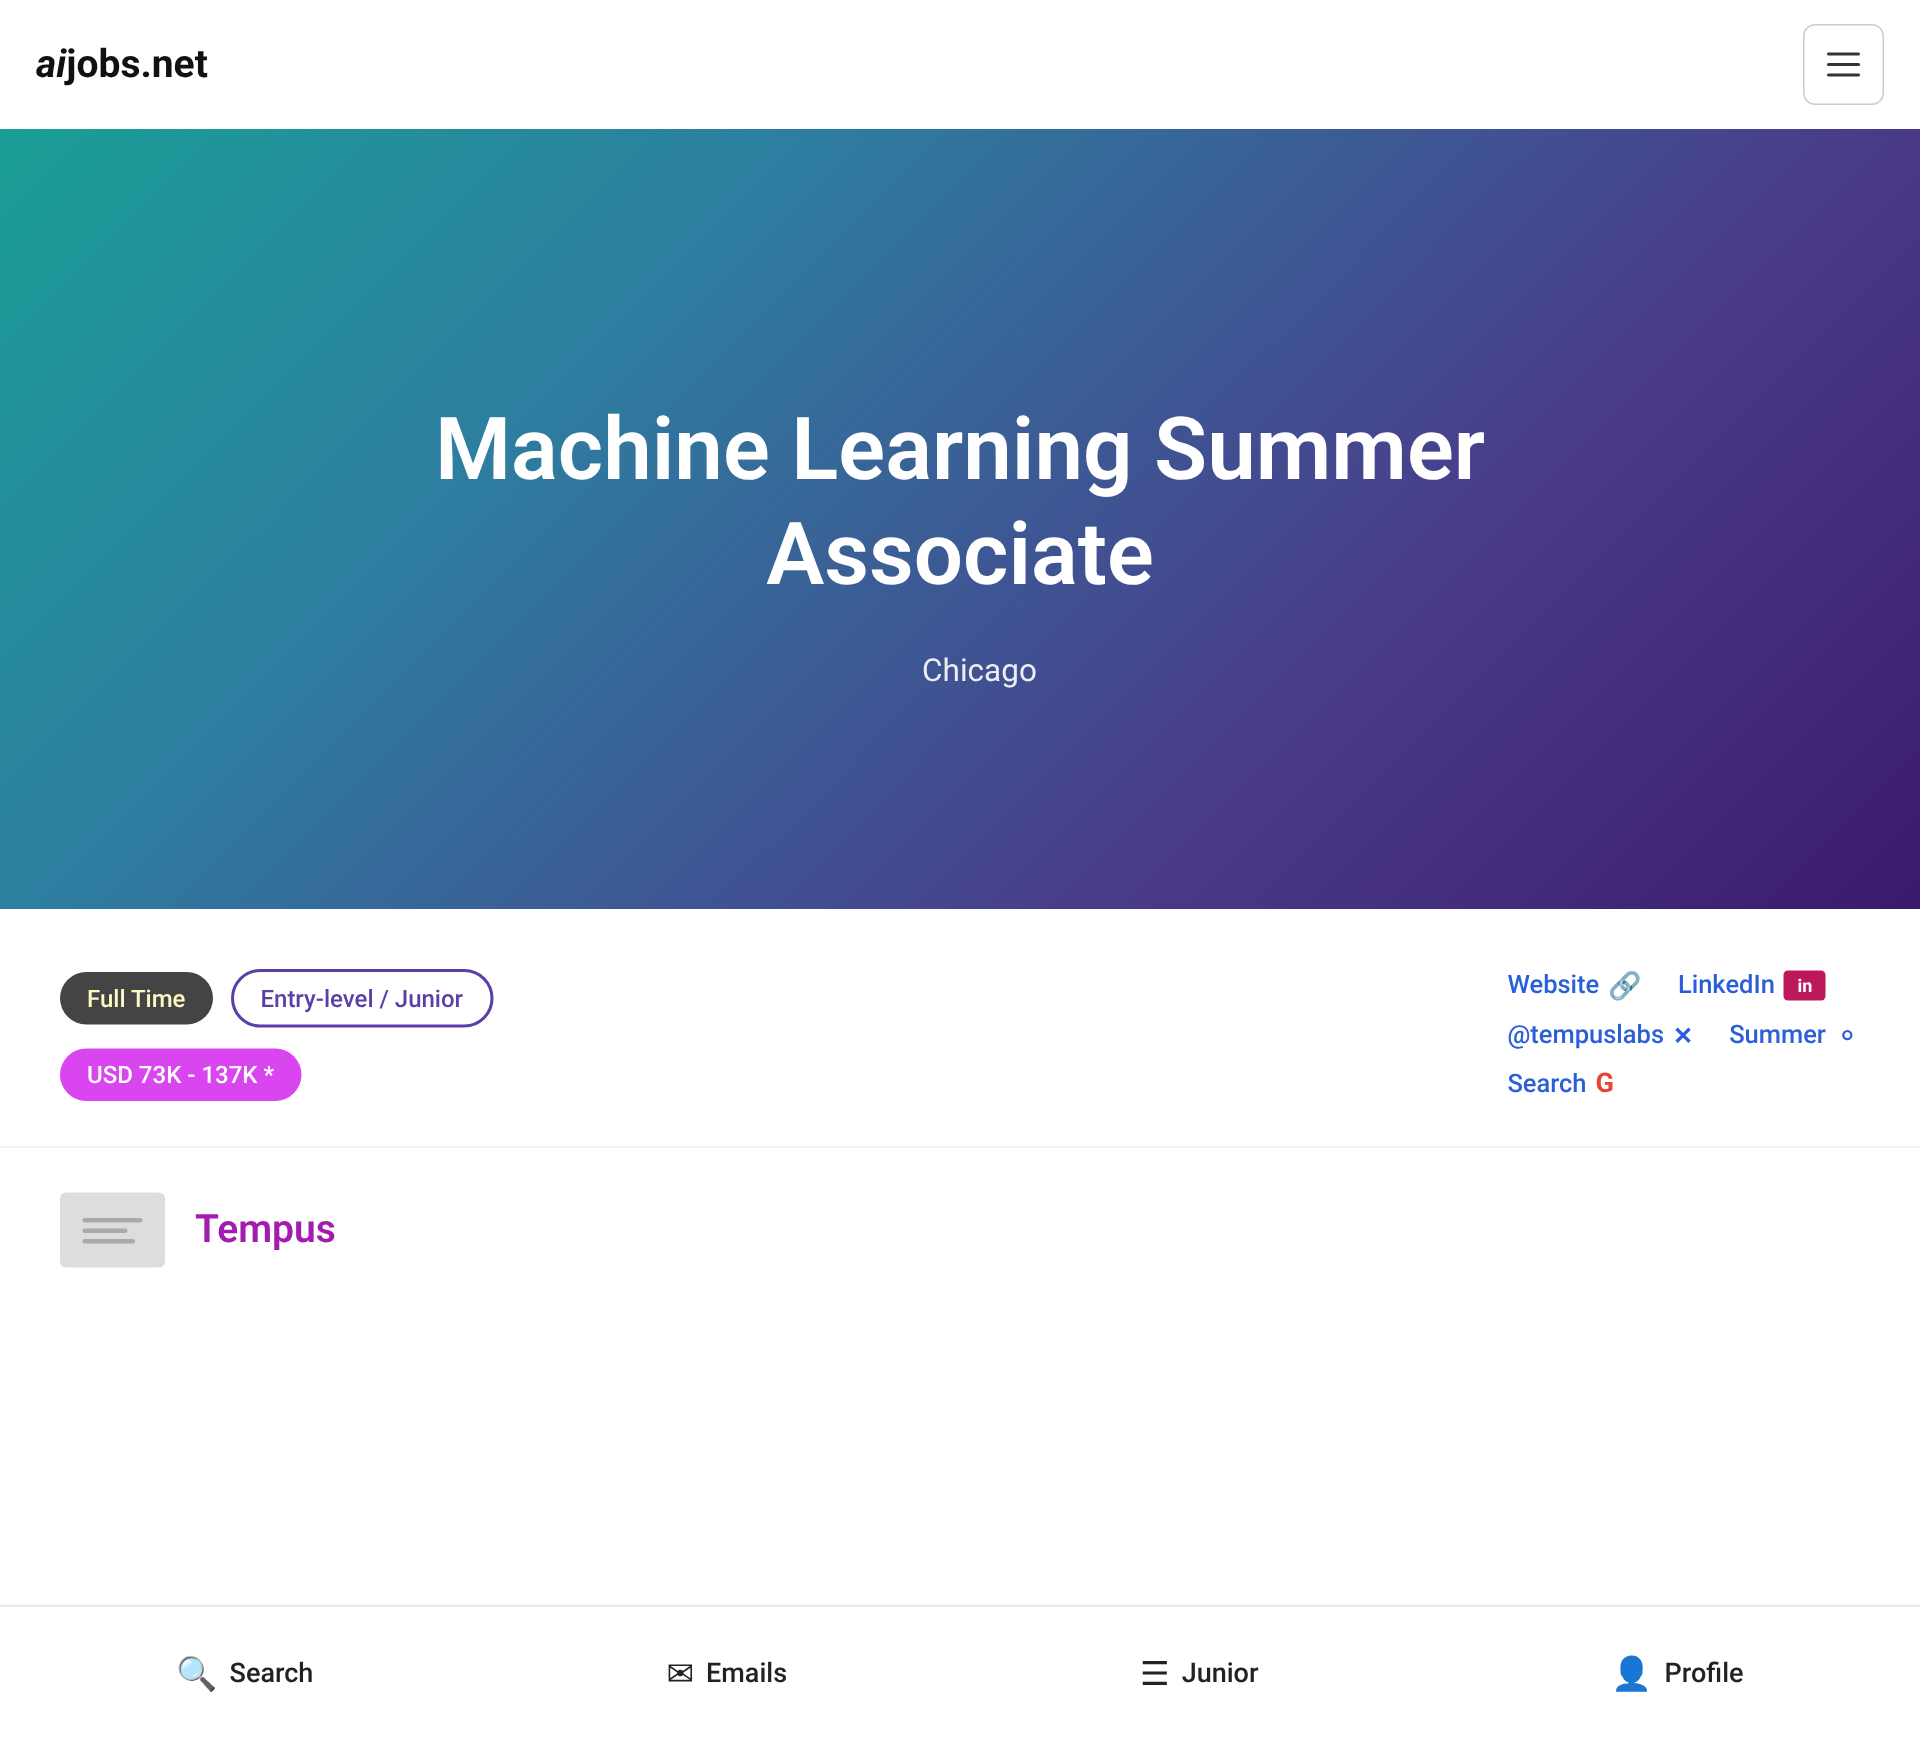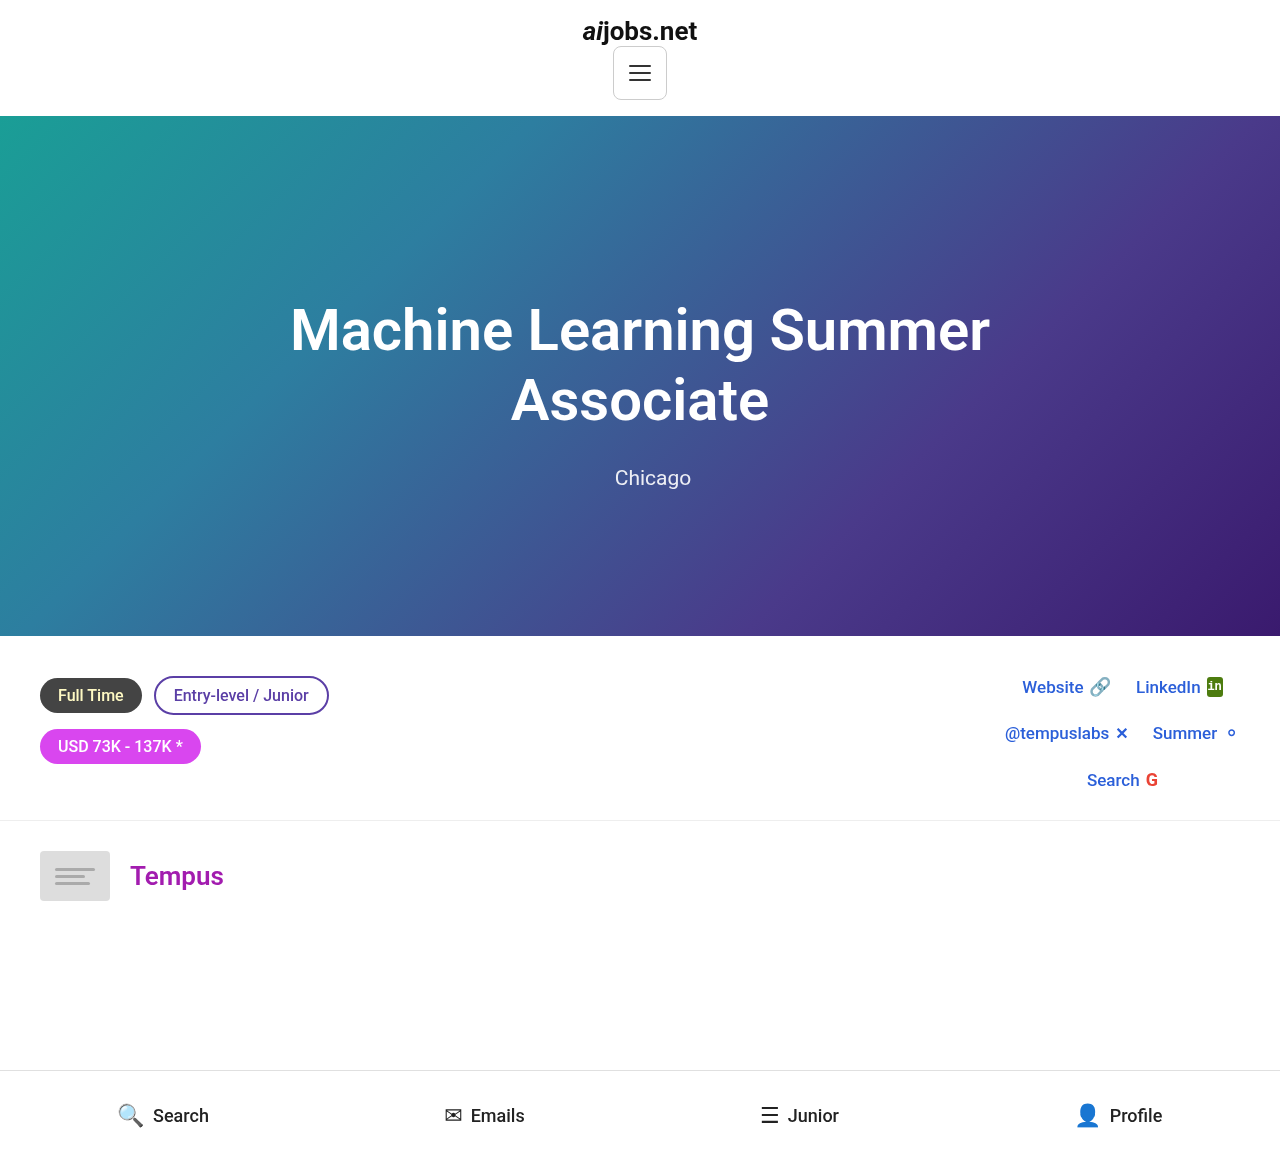--- a/index.html
+++ b/index.html
@@ -20,21 +20,20 @@
 
     
     .header {
       display: flex;
       justify-content: space-between;
       align-items: center;
       padding: 16px 24px;
       background: #fff;
       position: relative;
       z-index: 10;
-      flex-direction: column;
     }
 
     .logo {
       font-size: 26px;
       font-weight: 700;
       color: #111;
       text-decoration: none;
     }
 
     .logo span.ai {
@@ -134,22 +133,22 @@
 
     .tag-green {
       background: #d946ef;
       color: #fff;
     }
 
     
     .company-links {
       display: flex;
       flex-direction: column;
-      align-items: center;
-      gap: 24px;
+      align-items: flex-start;
+      gap: 10px;
     }
 
     .links-row {
       display: flex;
       gap: 24px;
       align-items: center;
     }
 
     .company-link {
       color: #2b5fd9;
@@ -163,28 +162,27 @@
 
     .link-icon {
       font-size: 18px;
     }
 
     
     .linkedin-icon {
       display: inline-flex;
       align-items: center;
       justify-content: center;
-      width: 16px;
+      width: 28px;
       height: 20px;
-      background: #4d7c0f;
+      background: #be185d;
       color: white;
       font-size: 12px;
       font-weight: 700;
       border-radius: 3px;
-      font-family: Liberation Mono, monospace;
     }
 
     .github-icon {
       font-size: 20px;
     }
 
     
     .company-section {
       padding: 30px 40px;
       display: flex;

